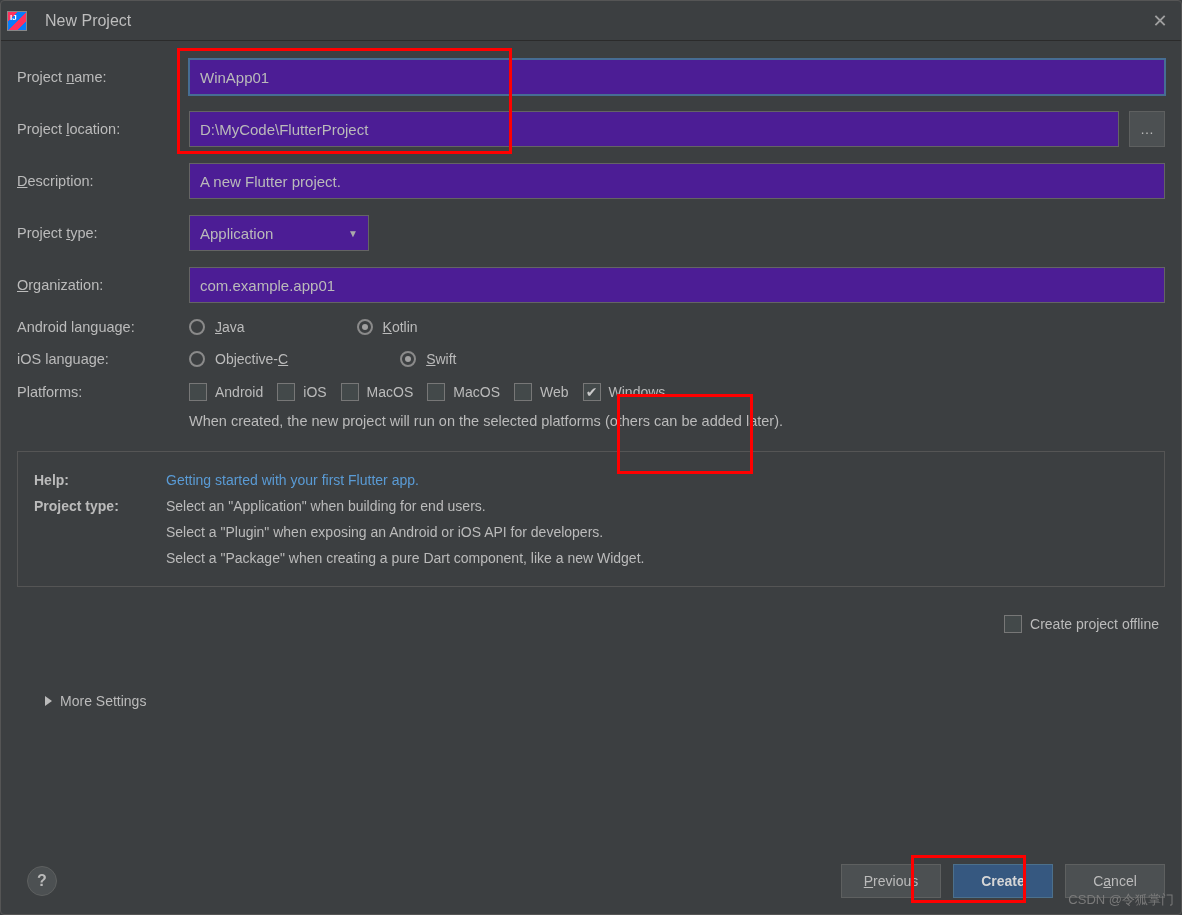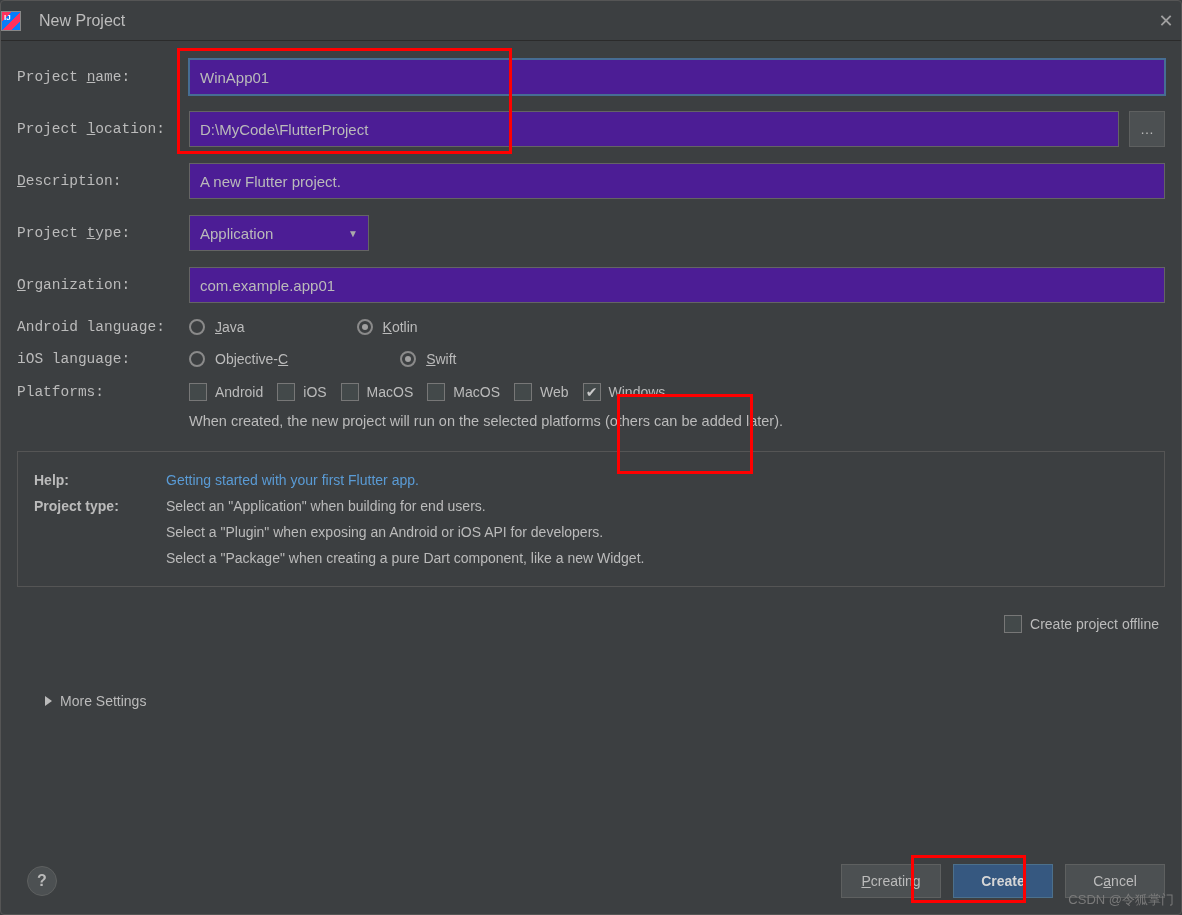--- a/index.html
+++ b/index.html
@@ -15,21 +15,21 @@
   }
   .dialog {
     width: 100%; height: 100%;
     display: flex; flex-direction: column;
     border: 1px solid #555;
     border-radius: 4px;
   }
   .titlebar {
     height: 40px;
     display: flex; align-items: center;
-    padding: 0 0;
+    padding: 0 6px;
     border-bottom: 1px solid #2b2b2b;
   }
   .app-icon {
     width: 20px; height: 20px;
     background: linear-gradient(135deg, #fe315d 25%, #087cfa 25% 50%, #fe315d 50% 75%, #087cfa 75%);
     border: 1px solid #888;
     display: inline-block;
     margin-right: 18px;
     position: relative;
   }
@@ -54,21 +54,20 @@
   }
   .row {
     display: flex;
     align-items: center;
     margin-bottom: 16px;
   }
   .label {
     width: 172px;
     color: #bbbbbb;
     font-size: 14.5px;
-    font-family: Liberation Mono, monospace;
   }
   .label .hot { text-decoration: underline; }
   .fieldwrap { flex: 1; display: flex; gap: 10px; align-items: center; }
   input.text, .combo, .textlike {
     background: #4c1d95;
     border: 1px solid #646464;
     color: #bababa;
     font-size: 15px;
     padding: 6px 10px;
     width: 100%;
@@ -335,21 +334,21 @@
       <span class="tri"></span>
       <span><span>Mor</span><span class="hot">e</span><span> Settings</span></span>
     </div>
 
   </div>
 
   <div class="footer">
     <div class="help-btn">?</div>
     <div class="btns">
       <div class="btn">
-        <span><span class="hot">P</span><span>creating</span></span>
+        <span><span class="hot">P</span><span>revious</span></span>
       </div>
       <div class="btn primary">Create</div>
       <div class="btn">
         <span><span>C</span><span class="hot">a</span><span>ncel</span></span>
       </div>
     </div>
   </div>
 </div>
 
 <div class="red-box" style="left:177px; top:48px; width:335px; height:106px;"></div>

